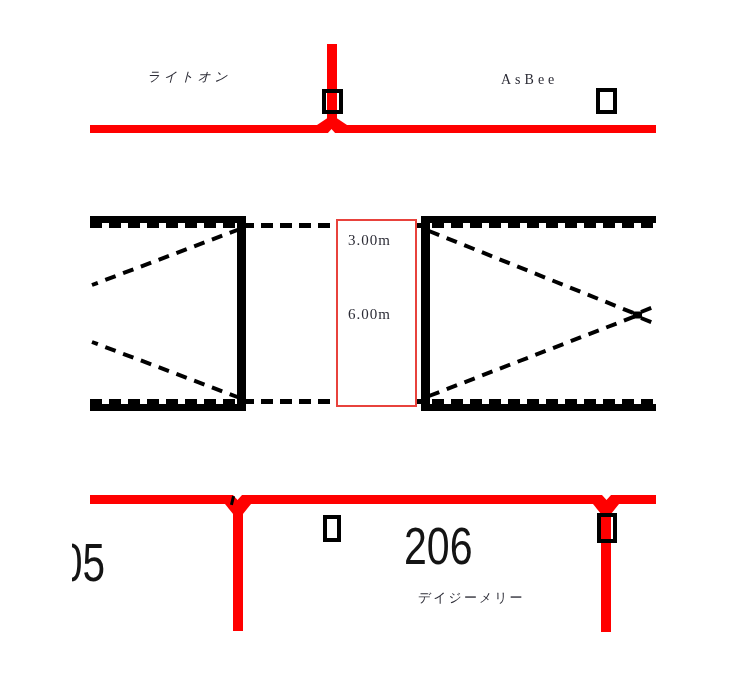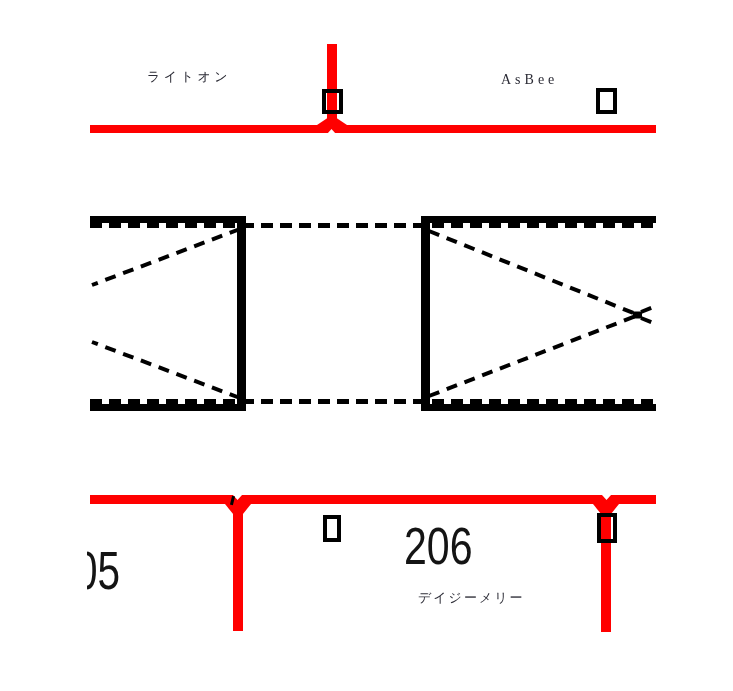--- a/index.html
+++ b/index.html
@@ -57,20 +57,24 @@
     <line x1="240" y1="229" x2="92" y2="285" stroke="var(--c-linework,#000)" stroke-width="4" stroke-dasharray="11 8"></line>
     <line x1="240" y1="398" x2="92" y2="342" stroke="var(--c-linework,#000)" stroke-width="4" stroke-dasharray="11 8"></line>
 
     <line x1="429" y1="231" x2="636" y2="314" stroke="var(--c-linework,#000)" stroke-width="4" stroke-dasharray="11 8"></line>
     <line x1="429" y1="396" x2="636" y2="316" stroke="var(--c-linework,#000)" stroke-width="4" stroke-dasharray="11 8"></line>
     <line x1="641" y1="312" x2="656" y2="306" stroke="var(--c-linework,#000)" stroke-width="4" stroke-dasharray="11 8"></line>
     <line x1="641" y1="318" x2="656" y2="324" stroke="var(--c-linework,#000)" stroke-width="4" stroke-dasharray="11 8"></line>
     <rect x="633" y="311.5" width="9" height="7" fill="var(--c-linework,#000)"></rect>
   </svg>
 
+  <div class="dim-box">
+    <div class="dim-label" style="left:10px;top:11px;">3.00m</div>
+    <div class="dim-label" style="left:10px;top:85px;">6.00m</div>
+  </div>
 
   <div class="road z3" style="left:327px;top:44px;width:10px;height:85px;"></div>
   <div class="road-flare-down z3" style="left:317px;top:117px;width:30px;height:8px;"></div>
   <div class="road z3" style="left:90px;top:125px;width:566px;height:8px;"></div>
   <div class="notch-up z4" style="left:327px;top:129px;width:9px;height:5px;"></div>
 
   <div class="road z3" style="left:90px;top:495px;width:566px;height:9px;"></div>
   <div class="road-flare-up z3" style="left:225px;top:504px;width:26px;height:10px;"></div>
   <div class="road z3" style="left:233px;top:504px;width:10px;height:127px;"></div>
   <div class="notch-down z4" style="left:233px;top:495px;width:9px;height:5px;"></div>
@@ -78,23 +82,23 @@
 
   <div class="road-flare-up z3" style="left:593px;top:504px;width:26px;height:10px;"></div>
   <div class="road z3" style="left:601px;top:504px;width:10px;height:128px;"></div>
   <div class="notch-down z4" style="left:602px;top:495px;width:9px;height:5px;"></div>
 
   <div class="entrance" style="left:322px;top:89px;width:21px;height:25px;"></div>
   <div class="entrance" style="left:596px;top:88px;width:21px;height:26px;"></div>
   <div class="entrance" style="left:323px;top:515px;width:18px;height:27px;"></div>
   <div class="entrance" style="left:597px;top:513px;width:20px;height:30px;"></div>
 
-  <div class="store-label" style="left:147px;top:68px;">ライトオン</div>
+  <div class="store-label" style="left:147px;top:68px;font-style:italic;">ライトオン</div>
   <div class="store-label" style="left:489px;top:72px;font-size:14px;letter-spacing:4px;margin-left:12px;">AsBee</div>
   <div class="store-label" style="left:418px;top:589px;letter-spacing:2px;">デイジーメリー</div>
 
-  <div class="clip-wrap" style="left:87px;top:535px;width:42px;height:54px;margin-top:8px;">
+  <div class="clip-wrap" style="left:72px;top:535px;width:42px;height:54px;">
     <div class="big-number" style="left:0;top:0;font-size:54px;transform:scaleX(0.75);margin-left:-12px;">05</div>
   </div>
 
   <div class="big-number" style="left:404px;top:520px;font-size:52px;transform:scaleX(0.79);">206</div>
 
 </div>
 
 </body></html>

